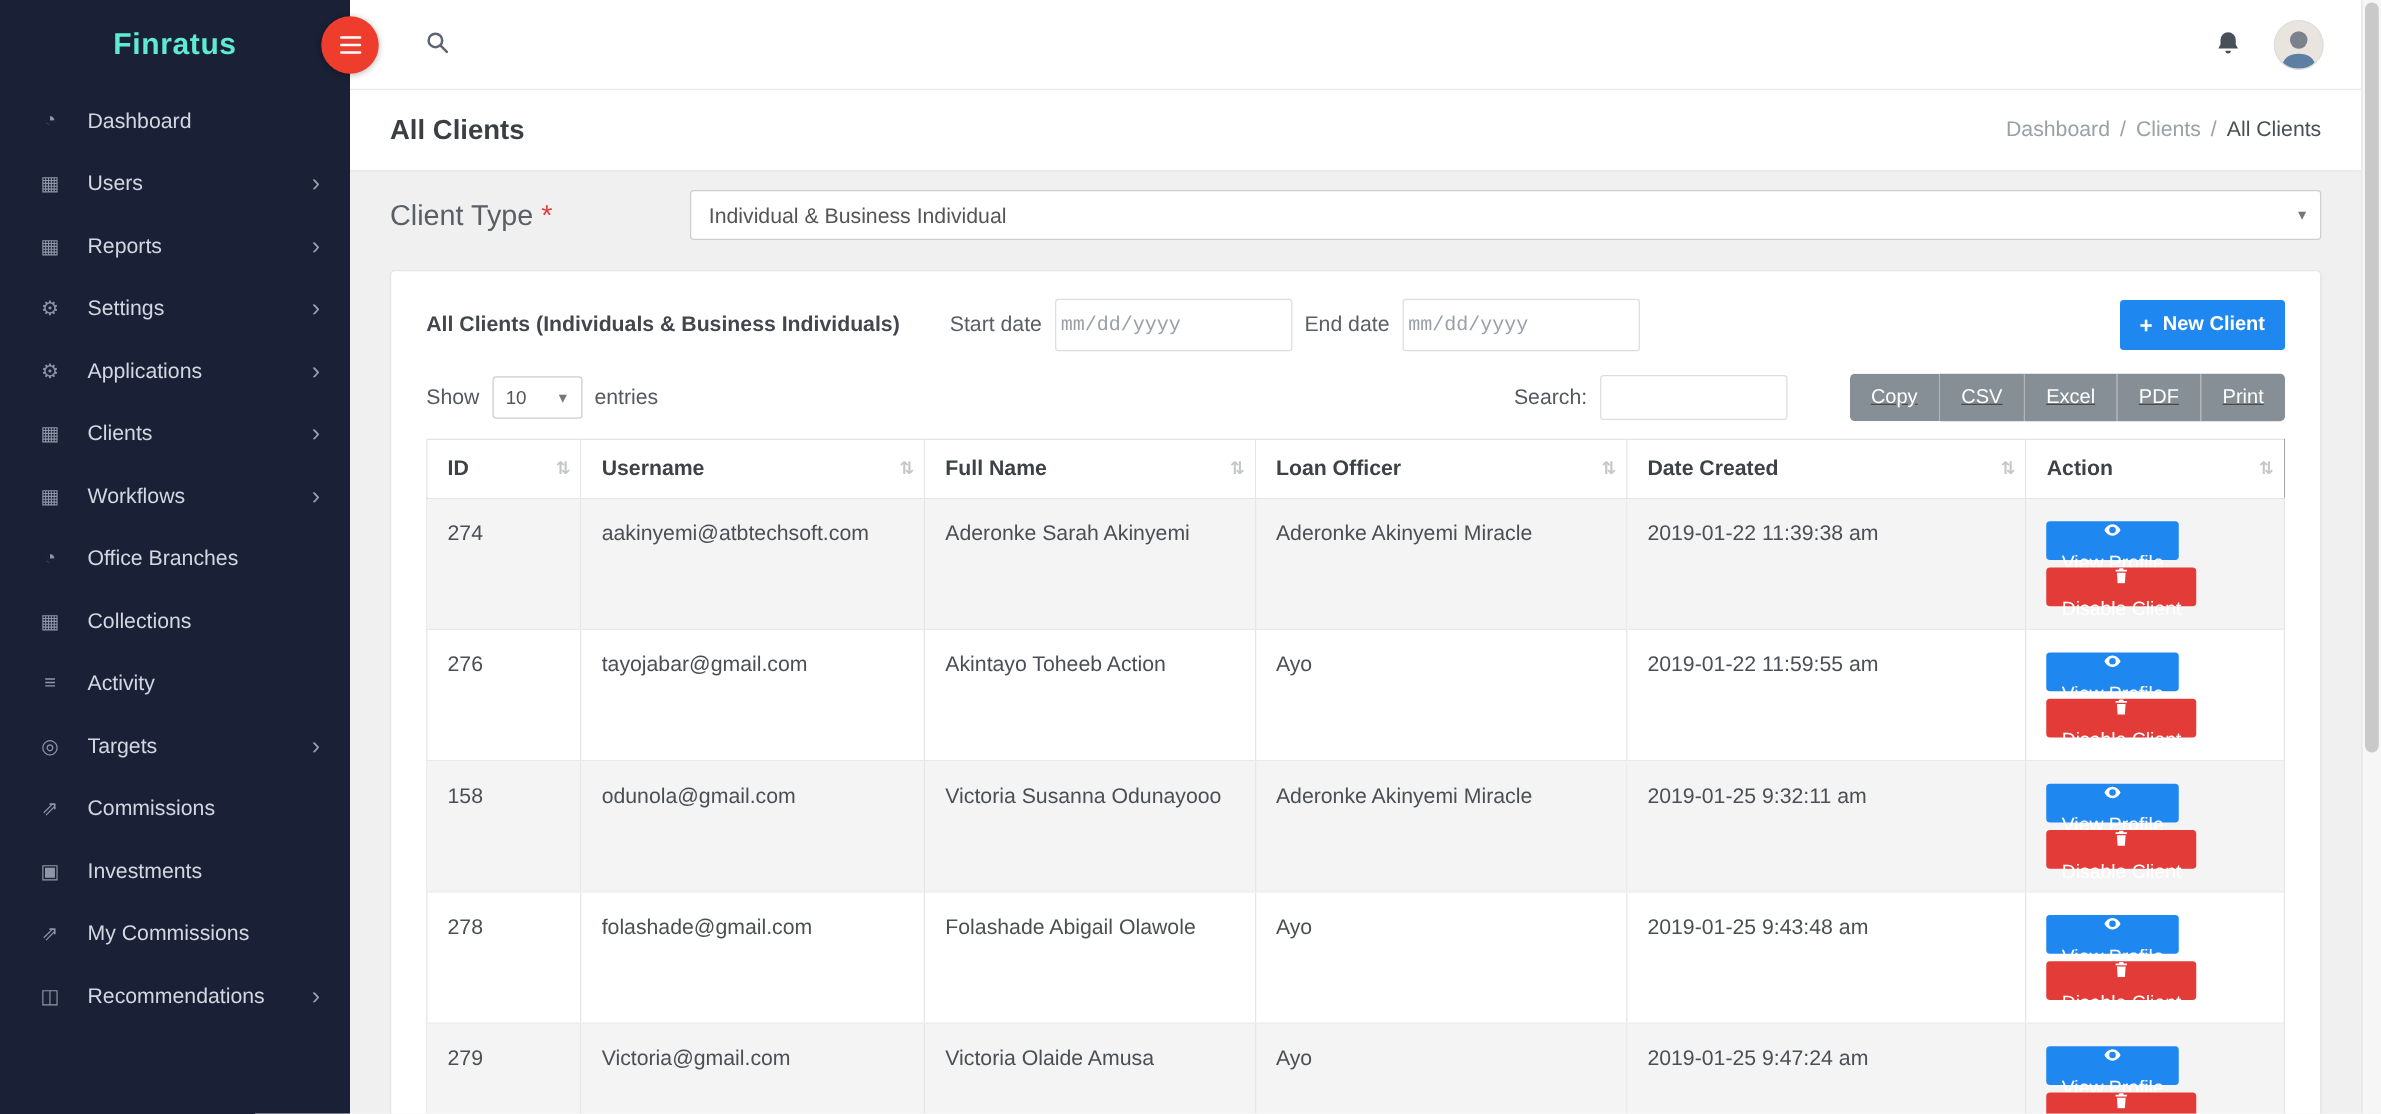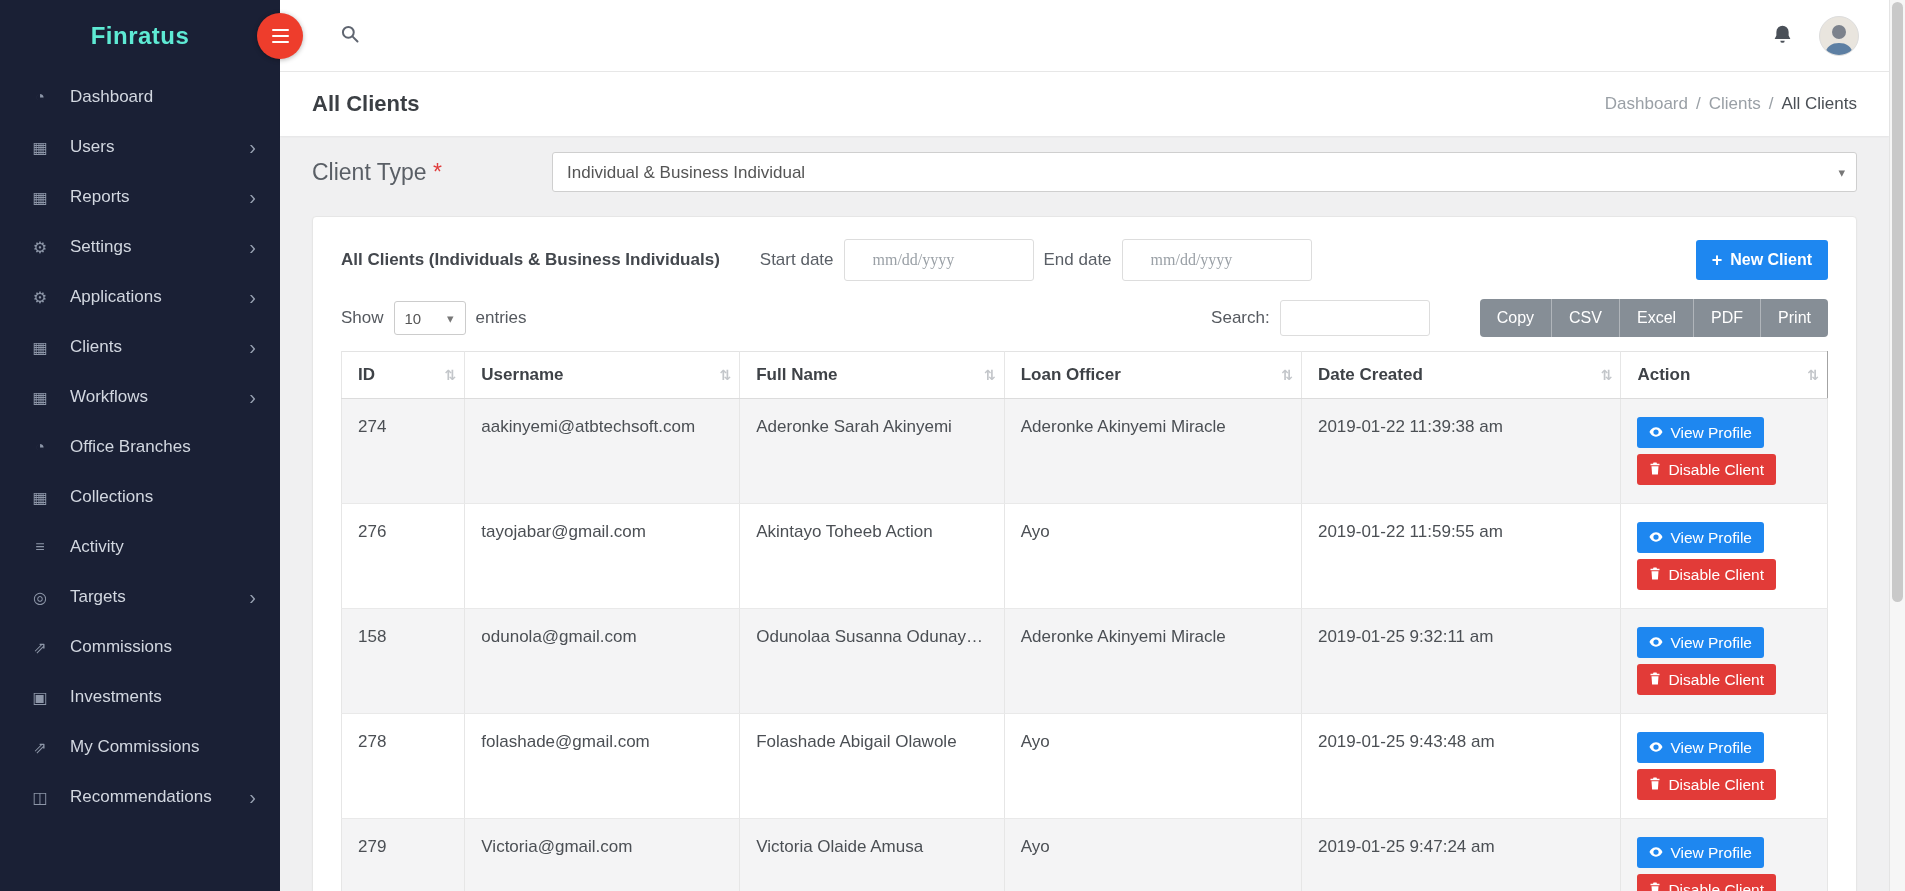--- a/index.html
+++ b/index.html
@@ -78,21 +78,21 @@
   .card {
     background: #fff; border: 1px solid #e6e6e6; border-radius: 4px;
     box-shadow: 0 1px 2px rgba(0,0,0,.04); height: 760px;
   }
   .card-header { display: flex; align-items: center; padding: 22px 28px 18px; }
   .card-title { font-size: 17px; font-weight: 700; color: #43474d; }
   .date-filter { display: flex; align-items: center; margin-left: 40px; gap: 10px; }
   .date-filter label { font-size: 17px; color: #5a5f66; white-space: nowrap; }
   .date-input {
     width: 190px; height: 42px; border: 1px solid #ddd; border-radius: 3px;
-    padding: 0 28px; font-size: 16px; color: #555; font-family: Liberation Serif, serif;
+    padding: 0 4px; font-size: 16px; color: #555; font-family: Liberation Mono, monospace;
   }
   ::placeholder { color: #9aa0a6; }
   .btn { border: none; border-radius: 3px; color: #fff; cursor: pointer; font-family: inherit; }
   .btn-green { background: var(--success-green, #2aa94d); height: 42px; padding: 0 18px; font-size: 16px; font-weight: 700; margin-left: 6px; }
   .btn-new-client {
     margin-left: auto; background: var(--primary-blue, #1e87f0); height: 40px; padding: 0 16px;
     font-size: 16px; font-weight: 700; display: flex; align-items: center; gap: 8px;
   }
   .plus-glyph { font-size: 18px; font-weight: 700; }
 
@@ -103,21 +103,21 @@
   .entries-wrap select {
     width: 72px; height: 34px; border: 1px solid #ccc; border-radius: 3px; background: #fff;
     font-size: 15px; color: #555; padding: 0 10px; appearance: none; -webkit-appearance: none; font-family: inherit;
   }
   .right-controls { margin-left: auto; display: flex; align-items: center; gap: 10px; }
   .search-lbl { font-size: 17px; color: #55595f; }
   .search-input {
     width: 150px; height: 36px; border: 1px solid #ddd; border-radius: 3px;
     padding: 0 10px; font-size: 16px; margin-right: 40px; font-family: inherit;
   }
-  .export-group { display: flex; }
+  .export-group { display: flex; text-decoration: underline; }
   .export-btn {
     background: #868e96; color: #fff; font-size: 16px; height: 38px; padding: 0 17px;
     border: none; border-right: 1px solid rgba(255,255,255,.35); cursor: pointer; font-family: inherit;
   }
   .export-btn:first-child { border-radius: 4px 0 0 4px; }
   .export-btn:last-child { border-radius: 0 4px 4px 0; border-right: none; }
 
   
   .clients-table {
     width: calc(100% - 56px); margin: 0 28px; border-collapse: collapse;
@@ -136,21 +136,21 @@
   }
   .clients-table td {
     font-size: 17px; color: #4b4f54; padding: 18px 16px;
     border-left: 1px solid #e6e6e6; border-bottom: 1px solid #e9e9e9; vertical-align: top;
     overflow: hidden; text-overflow: ellipsis; white-space: nowrap;
   }
   .clients-table td:last-child { border-right: 1px solid #e6e6e6; }
   .clients-table tbody tr:nth-child(odd) { background: #f4f4f5; }
 
   .action-cell { display: flex; flex-direction: column; gap: 6px; align-items: flex-start; }
-  .btn-sm { height: 31px; padding: 0 12px; font-size: 15.5px; display: inline-flex; align-items: center; gap: 7px; }
+  .btn-sm { height: 31px; padding: 0 12px; font-size: 15.5px; display: inline-flex; align-items: center; gap: 7px; flex-direction: column; }
   .btn-blue { background: var(--primary-blue, #1e87f0); }
   .btn-red { background: var(--danger-red, #e23b38); }
 
   
   .page-scrollbar {
     position: absolute; right: 0; top: 0; width: 16px; height: 891px;
     background: #f6f6f6; border-left: 1px solid #e4e4e4;
   }
   .page-scrollbar .thumb {
     position: absolute; left: 2px; right: 2px; top: 2px; height: 600px;
@@ -429,21 +429,21 @@
           </span>
           <span>Disable Client</span>
         </button>
       </div>
     </td>
   </tr>
 
   <tr class="client-row">
     <td class="cell-id">158</td>
     <td class="cell-username">odunola@gmail.com</td>
-    <td class="cell-fullname">Odunolaa Susanna Odunayooo</td>
+    <td class="cell-fullname">Victoria Susanna Odunayooo</td>
     <td class="cell-officer">Aderonke Akinyemi Miracle</td>
     <td class="cell-date">2019-01-25 9:32:11 am</td>
     <td>
       <div class="action-cell">
         <button class="btn btn-sm btn-blue">
           <span>
             <svg width="14" height="12" viewBox="0 0 24 20" fill="#ffffff">
               <path d="M12 2C5.5 2 1.2 8.6 1 10c.2 1.4 4.5 8 11 8s10.8-6.6 11-8c-.2-1.4-4.5-8-11-8zm0 12.5A4.5 4.5 0 1 1 12 5.5a4.5 4.5 0 0 1 0 9z"></path>
             </svg>
           </span>

